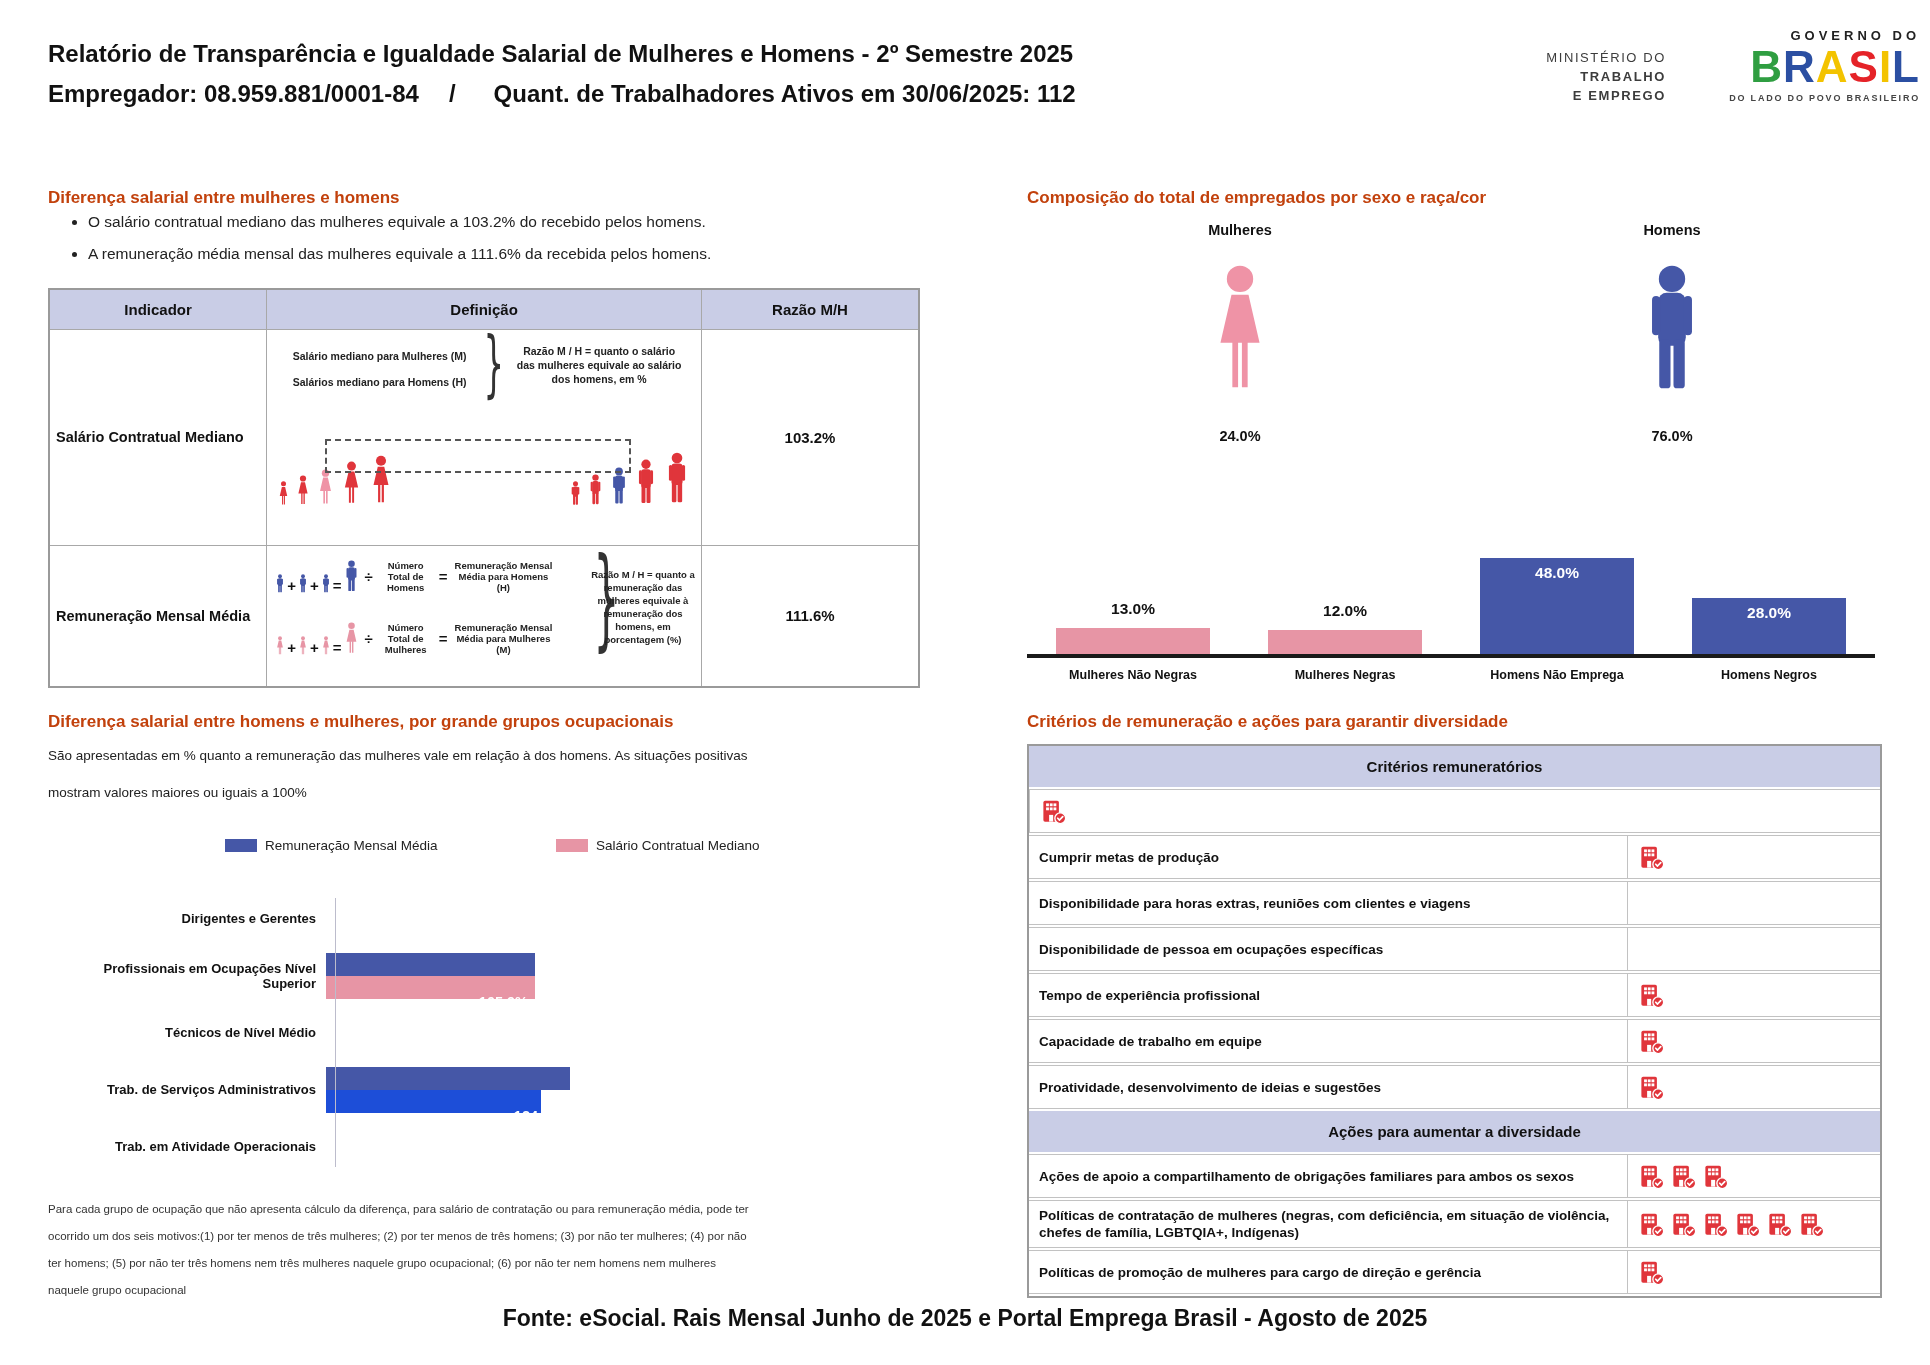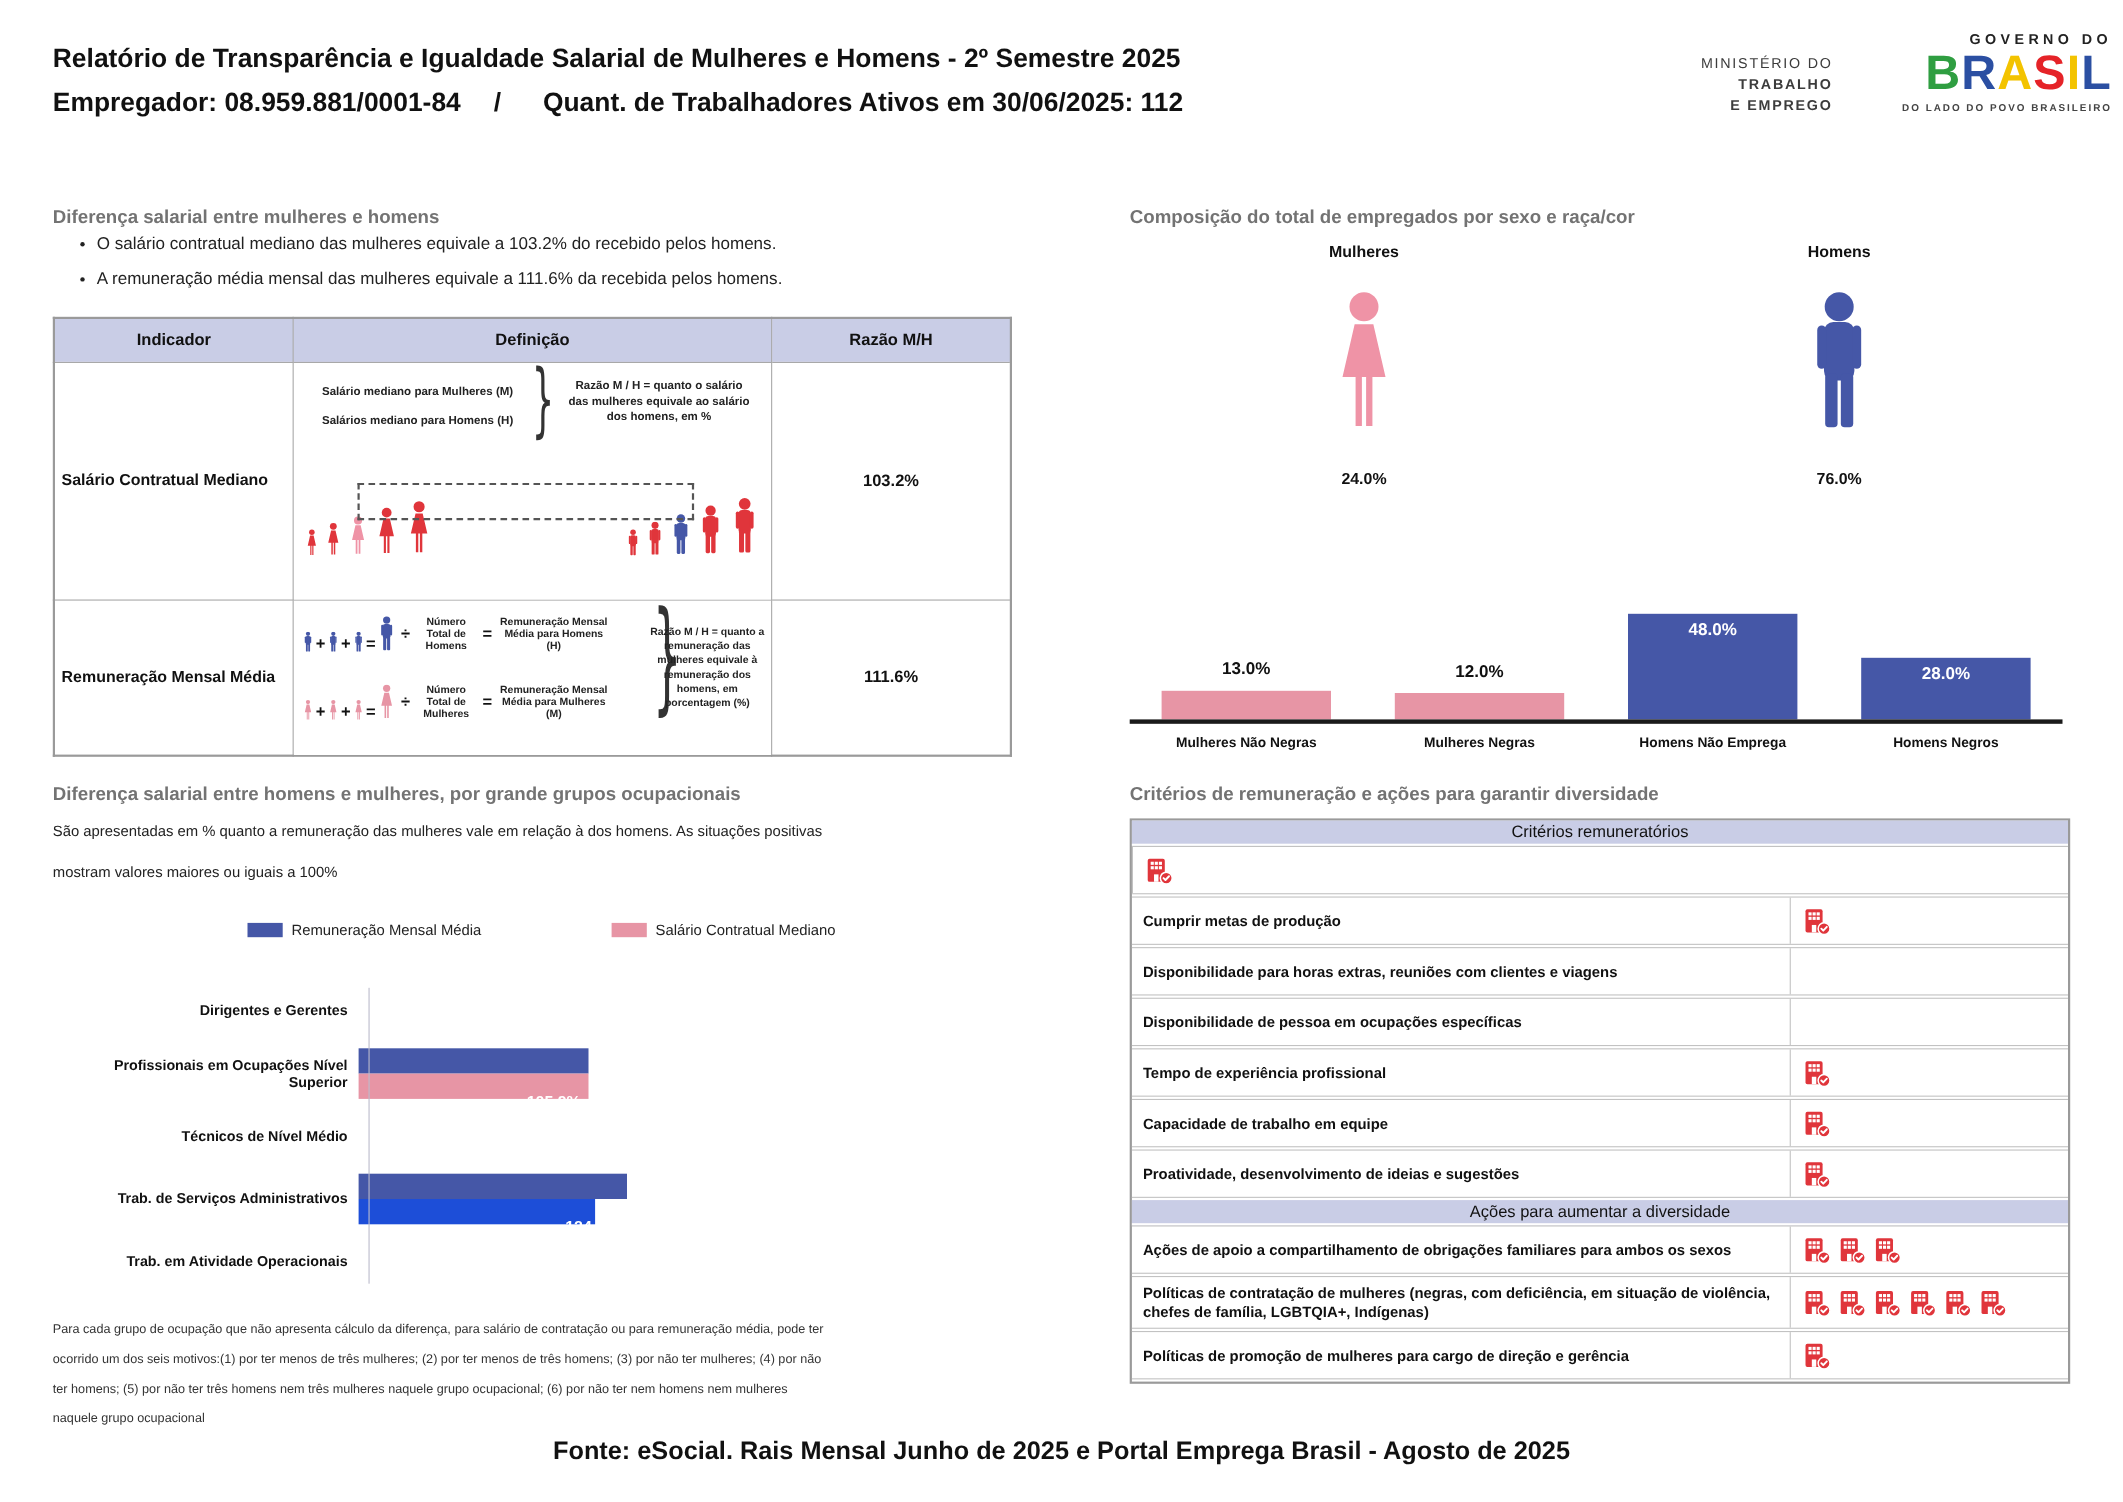--- a/index.html
+++ b/index.html
@@ -17,21 +17,21 @@
   .ministry .l0 { font-weight:normal; }
   .ministry .l1,.ministry .l2 { font-weight:bold; }
 
   .govlogo { position:absolute; left:1688px; top:28px; width:232px; text-align:right; }
   .govlogo .g-top { font-size:13px; font-weight:bold; letter-spacing:4px; color:#222; }
   .govlogo .g-brand { font-size:44px; font-weight:bold; line-height:48px; letter-spacing:1px; }
   .govlogo .g-bottom { font-size:9px; font-weight:bold; letter-spacing:1.8px; color:#444; margin-top:2px; }
   .bl0{color:#2f9e41}.bl1{color:#2b4fa2}.bl2{color:#f3c300}.bl3{color:#e52328}.bl4{color:#f3c300}.bl5{color:#2b4fa2}
 
   
-  .sec-title { position:absolute; font-size:17px; font-weight:bold; color:#737373; }
+  .sec-title { position:absolute; font-size:17px; font-weight:bold; color:#c2410c; }
 
   
   .bullets { position:absolute; left:70px; top:213px; width:800px; }
   .bullets li { font-size:15.5px; color:#222; margin-bottom:14px; margin-left:18px; }
 
   
   .tbl1 { position:absolute; left:48px; top:288px; width:872px; border:2px solid #9a9a9a; border-collapse:collapse; }
   .tbl1 th { background:#c9cde6; font-size:15px; font-weight:bold; color:#111;
              border:1px solid #a8a8a8; height:40px; text-align:center; }
   .tbl1 td { border:1px solid #a8a8a8; vertical-align:middle; background:#fff; }
@@ -88,22 +88,22 @@
   .occ-chart::before { content:""; position:absolute; left:287px; top:8px; bottom:8px; width:1px; background:#bcbccc; }
   .occ-row { display:flex; align-items:center; height:57px; }
   .occ-lab { width:278px; text-align:right; padding-right:10px; font-size:13px; font-weight:bold; color:#111; line-height:15px; }
   .occ-bars { flex:1; }
   .occ-bar { height:23px; display:flex; }
   .occ-bar span { margin-left:auto; padding-right:7px; color:#fff; font-size:14.5px; font-weight:bold; line-height:23px;margin-top:38px; }
   .occ-note { position:absolute; left:48px; top:1196px; width:706px; font-size:11.5px; color:#333; line-height:27px; }
 
   
   .crit-tbl { position:absolute; left:1027px; top:744px; width:855px; border:2px solid #9a9a9a; background:#fff; }
-  .crit-head { background:#c9cde6; text-align:center; font-size:15px; font-weight:normal; color:#111;
-               padding:2px 0; border-bottom:2px solid #fff; }
+  .crit-head { background:#c9cde6; text-align:center; font-size:15px; font-weight:bold; color:#111;
+               padding:12px 0; border-bottom:2px solid #fff; }
   .c-row { display:flex; border-top:1px solid #c2c2c2; border-bottom:1px solid #c2c2c2; margin-bottom:2px; min-height:44px; }
   .c-lab { width:598px; padding:6px 10px; font-size:13.5px; font-weight:bold; color:#111;
            display:flex; align-items:center; line-height:17px; }
   .c-ics { flex:1; border-left:1px solid #c2c2c2; display:flex; align-items:center; gap:5px; padding-left:10px; }
   .bld-ico { color:#e0353b; }
 
   
   .footer { position:absolute; left:0; top:1305px; width:100%; text-align:center;
             font-size:23px; font-weight:bold; color:#111; }
 </style>

